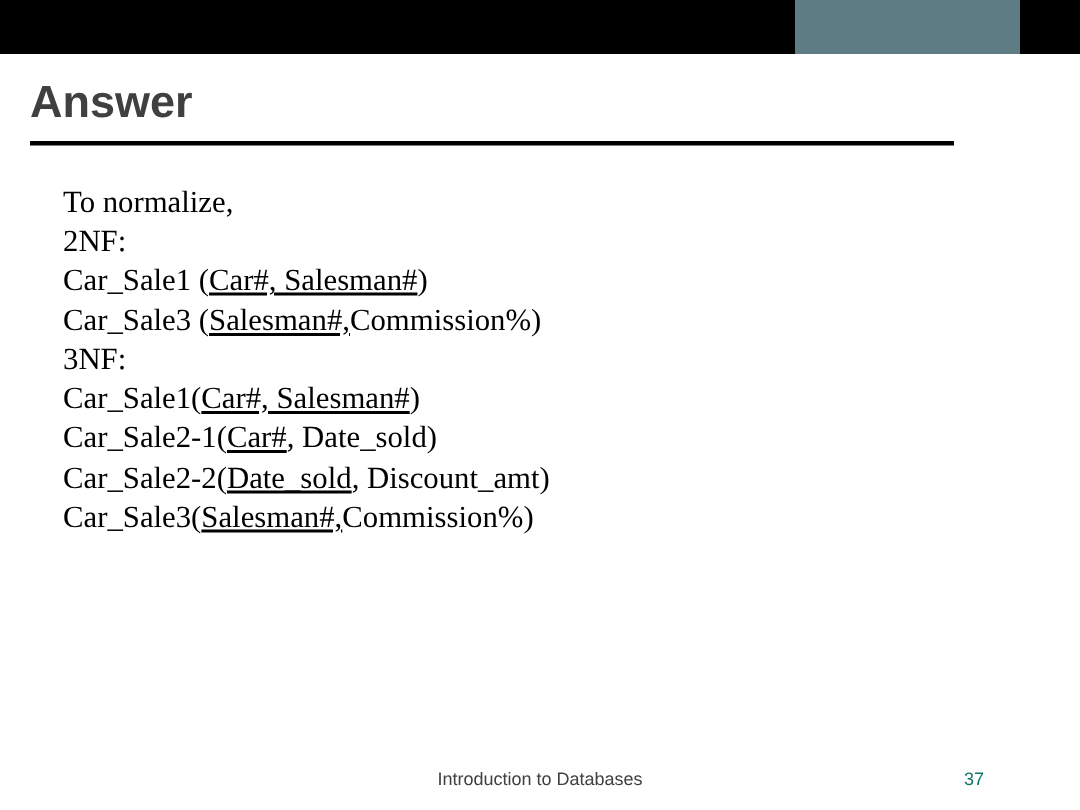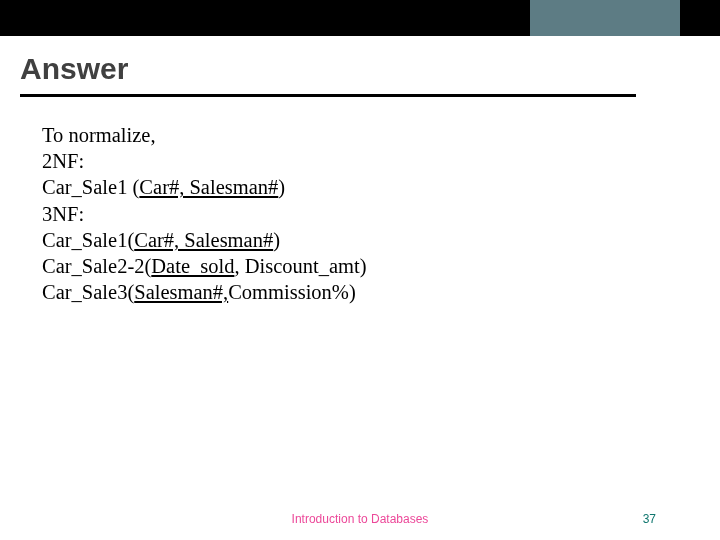--- a/index.html
+++ b/index.html
@@ -48,21 +48,21 @@
   }
   .body .line { white-space: nowrap; }
   .u { text-decoration: underline; }
   .footer-center {
     position: absolute;
     bottom: 14px;
     left: 0;
     width: 720px;
     text-align: center;
     font-size: 12px;
-    color: #ec4899;
+    color: #404040;
   }
   .footer-right {
     position: absolute;
     bottom: 14px;
     right: 4px;
     font-size: 12px;
     color: #0f766e;
   }
 </style>
 </head>
@@ -71,21 +71,23 @@
 <div class="slide">
   <div class="topbar"></div>
   <div class="accent"></div>
 
   <div class="title">Answer</div>
 
   <div class="body">
     <div class="line">To normalize,</div>
     <div class="line">2NF:</div>
     <div class="line"><span>Car_Sale1 (</span><span class="u">Car#, Salesman#</span><span>)</span></div>
+    <div class="line"><span>Car_Sale3 (</span><span class="u">Salesman#,</span><span>Commission%)</span></div>
     <div class="line">3NF:</div>
     <div class="line"><span>Car_Sale1(</span><span class="u">Car#, Salesman#</span><span>)</span></div>
+    <div class="line"><span>Car_Sale2-1(</span><span class="u">Car#</span><span>, Date_sold)</span></div>
     <div class="line"><span>Car_Sale2-2(</span><span class="u">Date_sold</span><span>, Discount_amt)</span></div>
     <div class="line"><span>Car_Sale3(</span><span class="u">Salesman#,</span><span>Commission%)</span></div>
   </div>
 
   <div class="footer-center">Introduction to Databases</div>
   <div class="footer-right">37</div>
 </div>
 
 </body></html>

